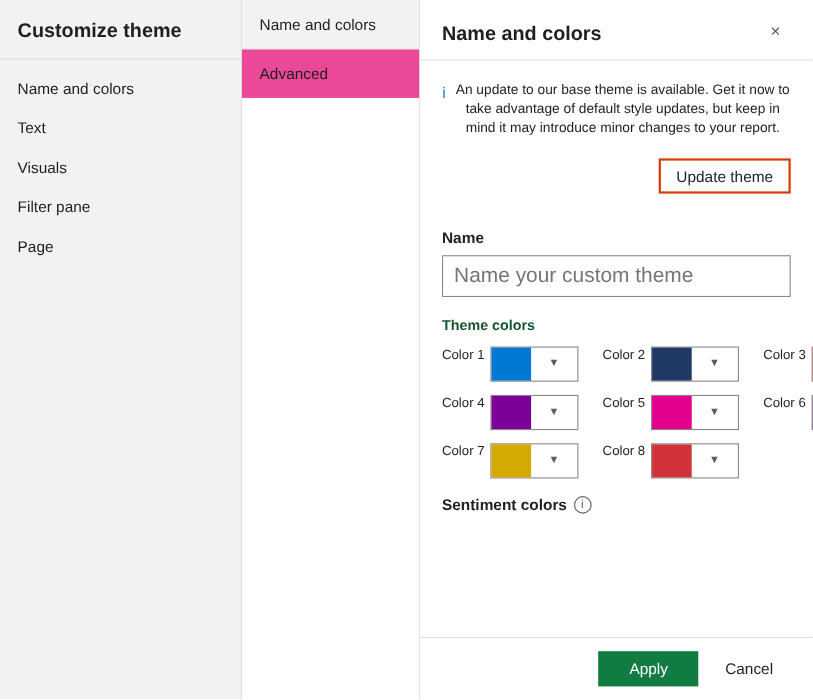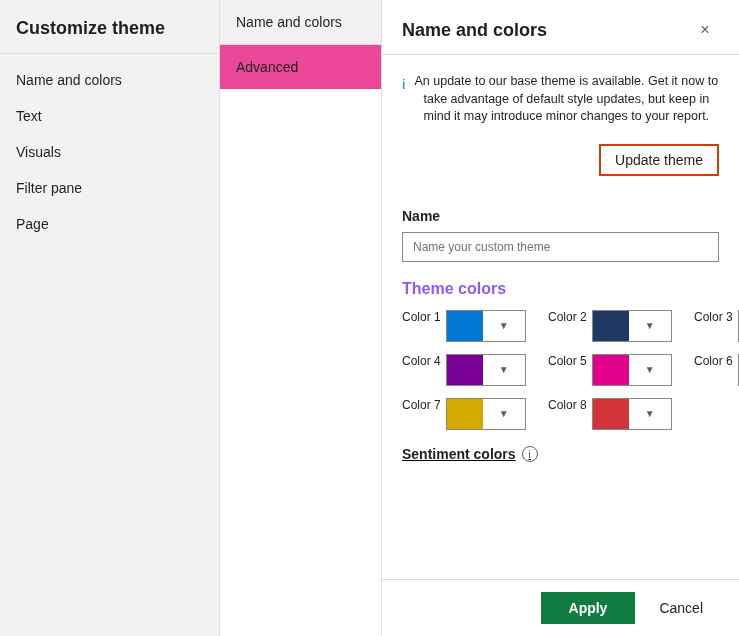--- a/index.html
+++ b/index.html
@@ -148,32 +148,32 @@
       font-weight: 600;
       color: #201f1e;
       margin-bottom: 8px;
     }
 
     .name-input {
       width: 100%;
       max-width: 320px;
       padding: 7px 10px;
       border: 1px solid #8a8886;
-      font-size: 12px;
+      font-size: 19px;
       font-family: inherit;
       color: #a19f9d;
       outline: none;
       margin-bottom: 18px;
     }
 
     
     .theme-colors-title {
-      font-size: 16px;
+      font-size: 13px;
       font-weight: 600;
-      color: #8b5cf6;
+      color: #14532d;
       margin-bottom: 12px;
     }
 
     .colors-grid {
       display: grid;
       grid-template-columns: repeat(3, 130px);
       gap: 12px 16px;
       margin-bottom: 16px;
     }
 
@@ -211,21 +211,20 @@
       font-size: 10px;
       color: #605e5c;
     }
 
     
     .sentiment-section {
       display: flex;
       align-items: center;
       gap: 6px;
       margin-bottom: 12px;
-      text-decoration: underline;
     }
 
     .sentiment-title {
       font-size: 14px;
       font-weight: 600;
       color: #201f1e;
     }
 
     .sentiment-info-icon {
       font-size: 13px;
@@ -251,21 +250,21 @@
     }
 
     .btn-apply {
       background: #107c41;
       color: #fff;
       border: none;
       padding: 8px 28px;
       font-size: 14px;
       font-family: inherit;
       cursor: pointer;
-      font-weight: 700;
+      font-weight: 400;
     }
 
     .btn-cancel {
       background: #fff;
       color: #201f1e;
       border: none;
       padding: 8px 16px;
       font-size: 14px;
       font-family: inherit;
       cursor: pointer;

